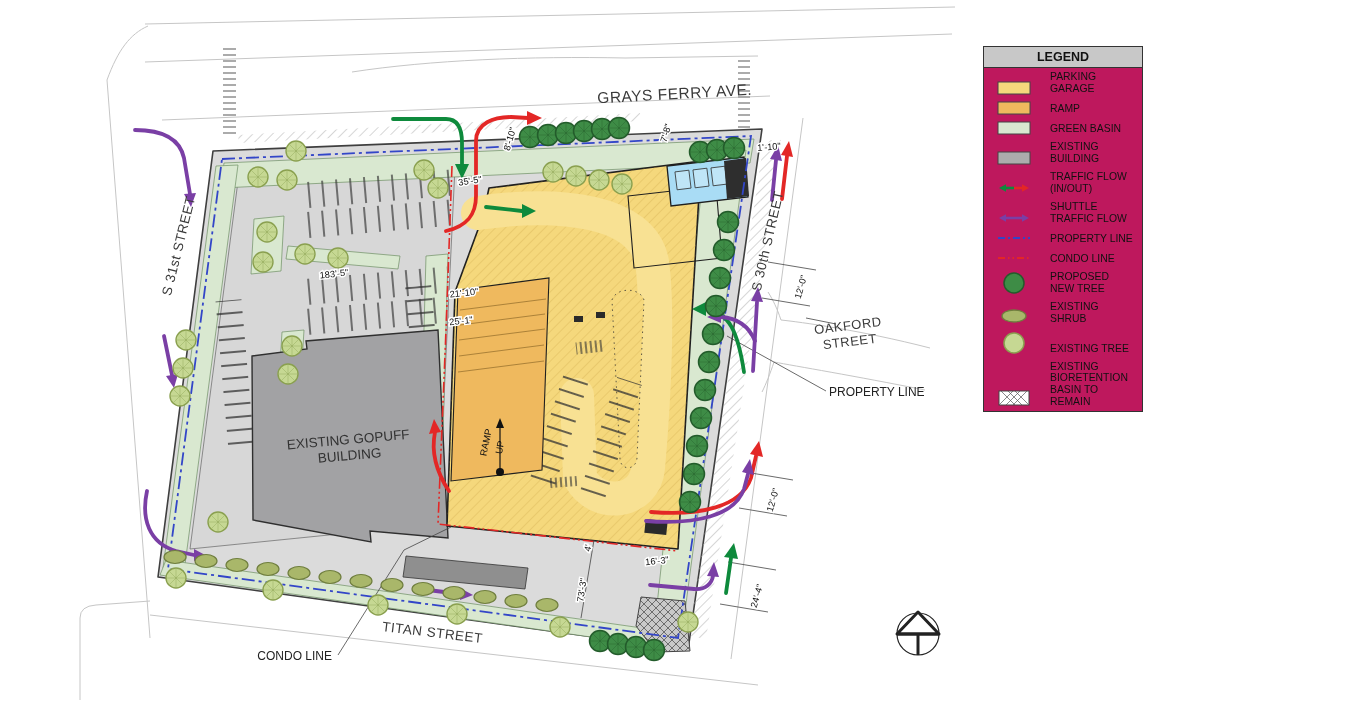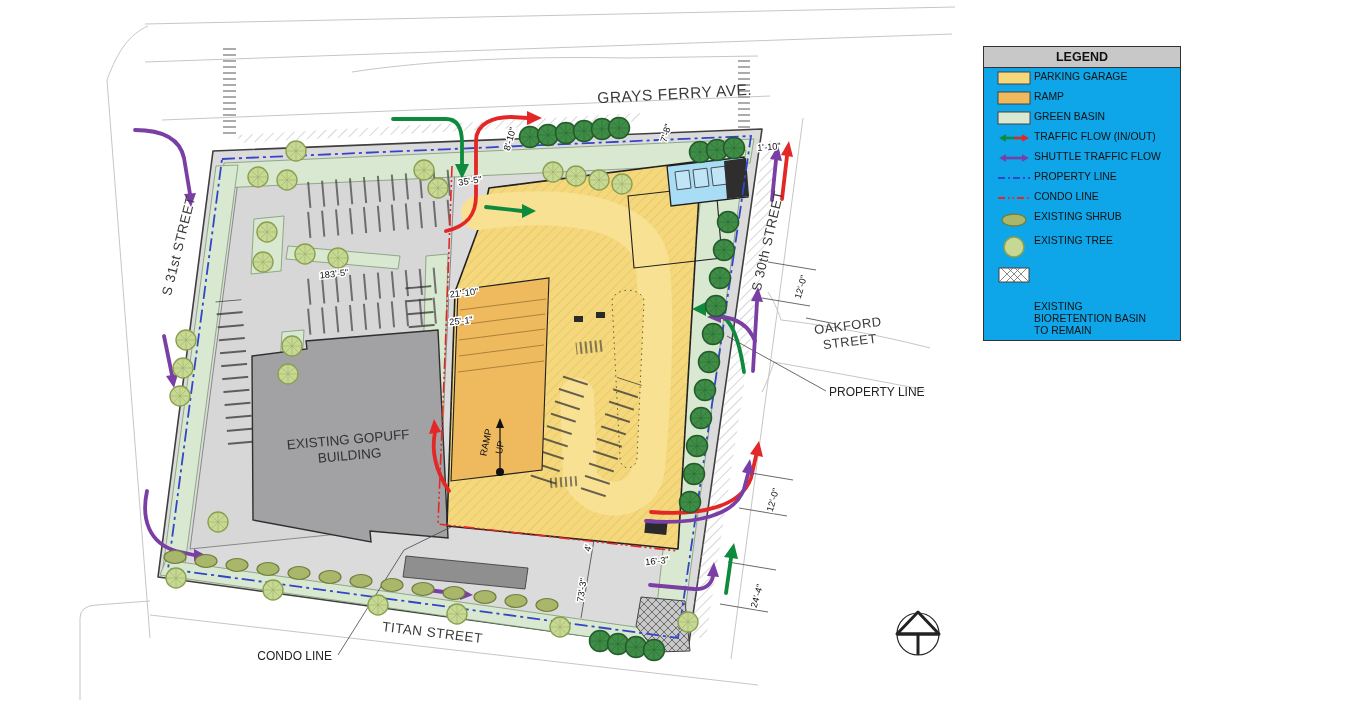--- a/index.html
+++ b/index.html
@@ -4,25 +4,25 @@
 <style>
   html,body{margin:0;padding:0;background:#fff;}
   #stage{position:relative;width:1345px;height:704px;background:#fff;overflow:hidden;
          font-family:"Liberation Sans",sans-serif;}
   #plan-svg{position:absolute;left:0;top:0;}
   text{font-family:"Liberation Sans",sans-serif;}
   .street-label{fill:#3a3a3a;letter-spacing:.5px;}
   .dim{font-size:9.3px;fill:#111;paint-order:stroke;stroke:#fff;stroke-width:3px;font-weight:500;}
   .anno{font-size:12px;fill:#222;}
   
-  #legend{position:absolute;left:983px;top:46px;width:198px;background:#0ea5e9;
+  #legend{position:absolute;left:983px;top:46px;width:160px;background:#be185d;
           border:1.6px solid #333;box-sizing:border-box;}
   #legend .lg-title{background:#c8c8c8;border-bottom:1.4px solid #333;text-align:center;
           font-weight:bold;font-size:12.5px;padding:3px 0;color:#111;}
-  .lg-row{display:flex;align-items:flex-start;gap:2px;padding:3px 8px 3px 12px;}
+  .lg-row{display:flex;align-items:flex-end;gap:18px;padding:3px 8px 3px 12px;}
   .lg-icon{width:36px;flex:0 0 36px;display:flex;align-items:center;}
   .lg-label{font-size:10.4px;color:#111;line-height:1.15;}
 </style>
 </head>
 <body>
 
 <div id="stage">
 
 <svg id="plan-svg" width="1345" height="704" viewBox="0 0 1345 704">
   <defs>
@@ -349,20 +349,28 @@
     <span class="lg-icon">
           <svg width="36" height="14">
             <rect x="2" y="1" width="32" height="12" stroke="#444" stroke-width="1" fill="#D9E8D0"></rect>
           </svg>
         </span>
     <span class="lg-label">GREEN BASIN</span>
   </div>
   <div class="lg-row">
     <span class="lg-icon">
           <svg width="36" height="14">
+            <rect x="2" y="1" width="32" height="12" stroke="#444" stroke-width="1" fill="#ACACAC"></rect>
+          </svg>
+        </span>
+    <span class="lg-label">EXISTING BUILDING</span>
+  </div>
+  <div class="lg-row">
+    <span class="lg-icon">
+          <svg width="36" height="14">
       <g fill="#0E8A3C">
               <line x1="10" y1="7" x2="18" y2="7" stroke-width="2.6" stroke="#0E8A3C"></line>
               <polygon points="10,3.2 10,10.8 3,7"></polygon>
             </g>
       <g fill="#E32726">
               <line x1="18" y1="7" x2="26" y2="7" stroke-width="2.6" stroke="#E32726"></line>
               <polygon points="26,3.2 26,10.8 33,7"></polygon>
             </g>
     </svg>
         </span>
@@ -391,20 +399,28 @@
   <div class="lg-row">
     <span class="lg-icon">
           <svg width="36" height="14">
             <line x1="2" y1="7" x2="34" y2="7" stroke-width="2" stroke-dasharray="7 3 1.5 3 1.5 3" stroke="#E32726"></line>
           </svg>
         </span>
     <span class="lg-label">CONDO LINE</span>
   </div>
   <div class="lg-row">
     <span class="lg-icon">
+          <svg width="36" height="24">
+            <circle cx="18" cy="12" r="10" stroke-width="1.5" fill="#3E8C46" stroke="#235C2B"></circle>
+          </svg>
+        </span>
+    <span class="lg-label">PROPOSED NEW TREE</span>
+  </div>
+  <div class="lg-row">
+    <span class="lg-icon">
           <svg width="36" height="18">
             <ellipse cx="18" cy="9" rx="12" ry="6" stroke-width="1.3" fill="#A9B76A" stroke="#6F7E3E"></ellipse>
           </svg>
         </span>
     <span class="lg-label">EXISTING SHRUB</span>
   </div>
   <div class="lg-row">
     <span class="lg-icon">
           <svg width="36" height="24">
             <circle cx="18" cy="12" r="10" stroke-width="1.5" fill="#C6D893" stroke="#8AA04F"></circle>
@@ -412,17 +428,17 @@
         </span>
     <span class="lg-label">EXISTING TREE</span>
   </div>
   <div class="lg-row">
     <span class="lg-icon">
           <svg width="36" height="20">
       <rect x="3" y="3" width="30" height="14" fill="#fff" stroke="#444" stroke-width="1"></rect>
       <path d="M3,17 L17,3 M10,17 L24,3 M17,17 L31,3 M5,3 L19,17 M12,3 L26,17 M19,3 L33,17" stroke="#555" stroke-width=".7" fill="none"></path>
     </svg>
         </span>
-    <span class="lg-label" style="max-width:118px;margin-top:36px;">EXISTING BIORETENTION BASIN TO REMAIN</span>
+    <span class="lg-label" style="max-width:118px;">EXISTING BIORETENTION BASIN TO REMAIN</span>
   </div>
 </div>
 
 </div>
 
 </body></html>

